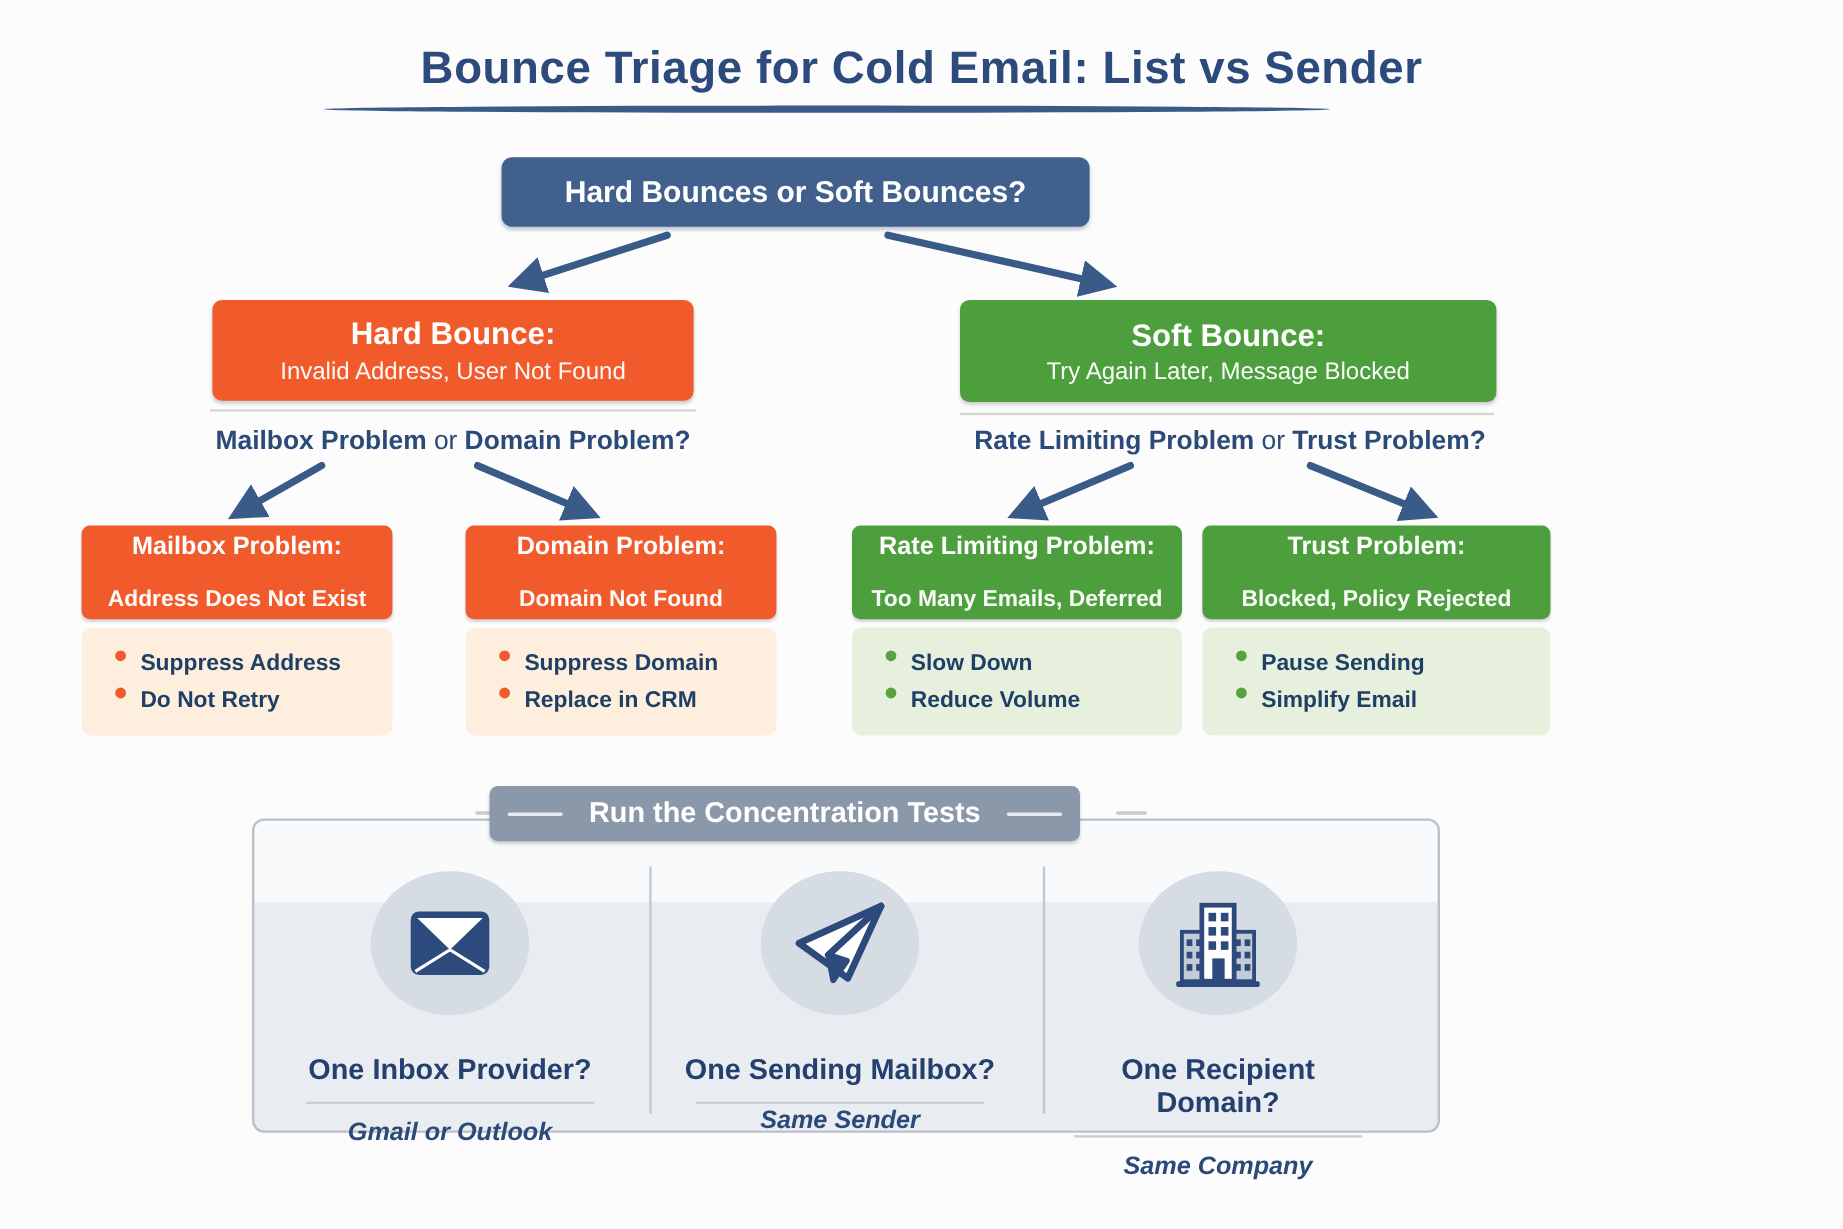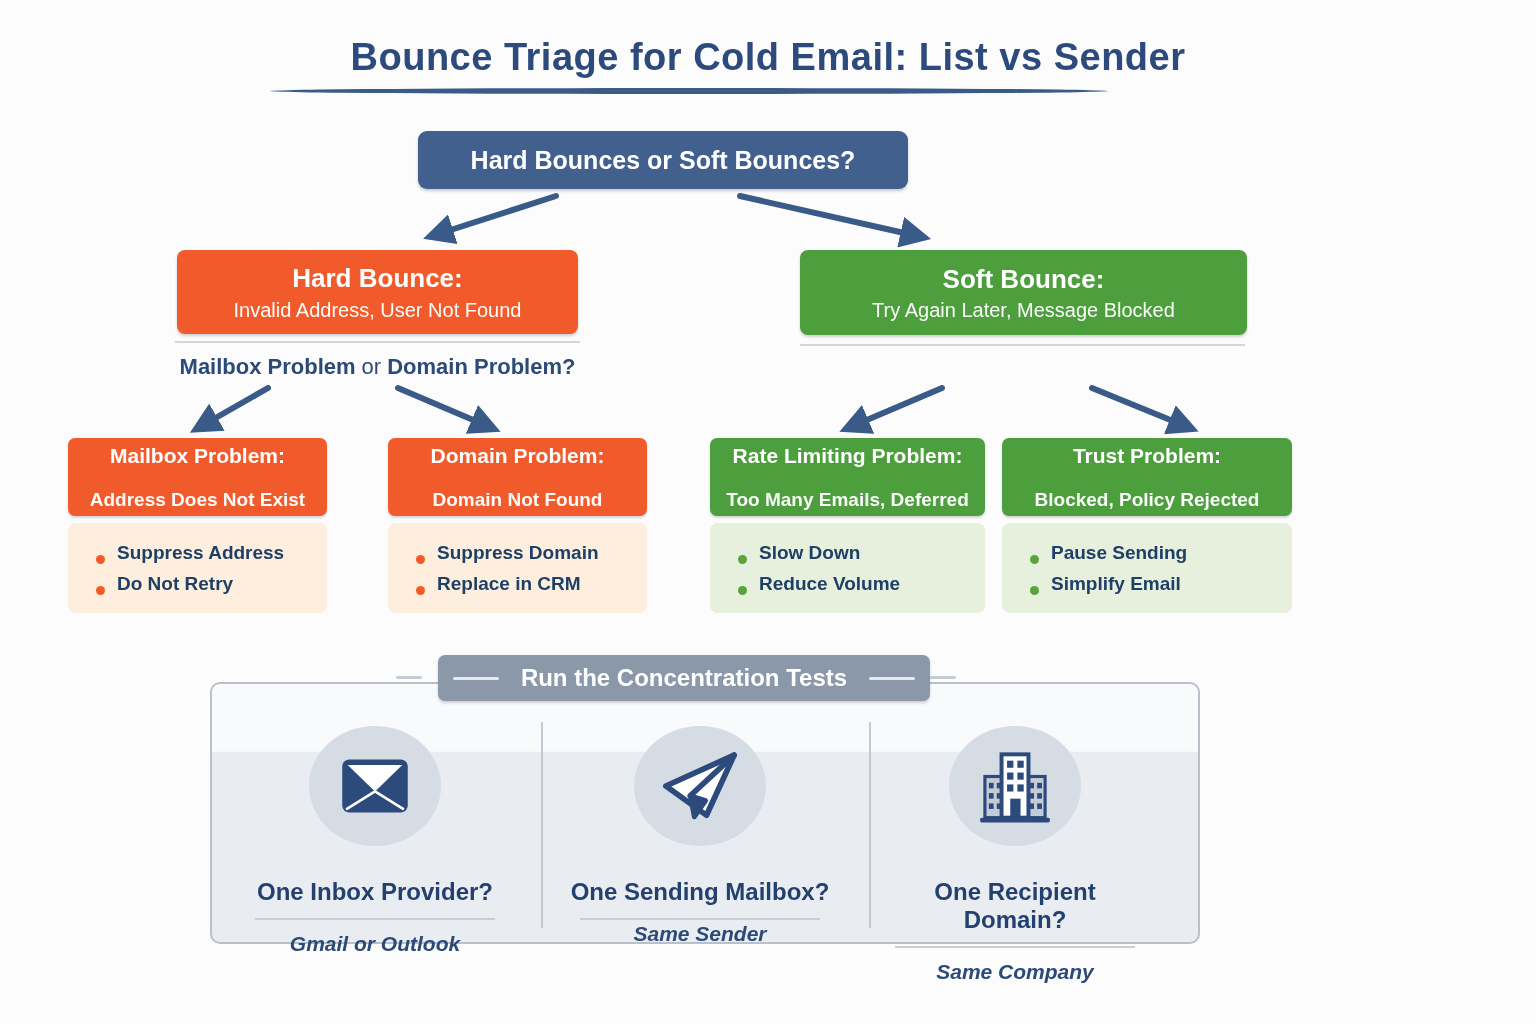--- a/index.html
+++ b/index.html
@@ -57,33 +57,33 @@
   .leaf-2{left:710px;width:275px;}
   .leaf-3{left:1002px;width:290px;}
   
   .action-box{
     top:523px;height:90px;border-radius:8px;
     display:flex;flex-direction:column;justify-content:center;gap:9px;
     padding-left:28px;box-sizing:border-box;
   }
   .cream{background:#fdeedd;}
   .ltgreen{background:#e6f0dc;}
-  .action-item{display:flex;align-items:flex-end;font-size:19px;font-weight:bold;color:#1e3f66;}
+  .action-item{display:flex;align-items:flex-start;font-size:19px;font-weight:bold;color:#1e3f66;}
   .dot{width:9px;height:9px;border-radius:50%;margin-right:12px;flex:0 0 auto;}
   .dot-hard{background:#f15b2b;}
   .dot-soft{background:#57a33d;}
   
   .panel{
     left:210px;top:682px;width:990px;height:262px;border:2px solid #b9c0c9;border-radius:10px;
     background:linear-gradient(180deg,#f9fafc 0%,#f9fafc 26%,#e9edf2 26.5%,#e9edf2 100%);
     box-sizing:border-box;
   }
   .panel-vdiv{top:722px;width:2px;height:206px;background:#c2c9d2;}
   .panel-header{
-    left:438px;top:655px;width:492px;height:46px;background:#8b98aa;border-radius:7px;
+    left:408px;top:655px;width:492px;height:46px;background:#8b98aa;border-radius:7px;
     display:flex;align-items:center;justify-content:center;gap:22px;
     color:#ffffff;font-size:24px;font-weight:bold;box-shadow:0 2px 3px rgba(0,0,0,.18);
   }
   .hdash{width:46px;height:3px;background:#e6eaef;border-radius:2px;}
   .outer-dash{top:676px;height:3px;background:#c6ccd4;border-radius:2px;}
   .circle{
     width:132px;height:120px;border-radius:50%;background:#d6dce4;
     display:flex;align-items:center;justify-content:center;
   }
   .test-question{font-size:24px;font-weight:bold;color:#23406e;text-align:center;}
@@ -126,20 +126,23 @@
   <div class="abs thin-rule" style="left:175px;top:341px;width:405px;"></div>
 
   <div class="abs branch-box soft-bg branch-soft">
     <div class="b-title">Soft Bounce:</div>
     <div class="b-sub">Try Again Later, Message Blocked</div>
   </div>
   <div class="abs thin-rule" style="left:800px;top:344px;width:445px;"></div>
 
   <div class="abs question q-left">
     <b>Mailbox Problem</b><span class="or">or</span><b>Domain Problem?</b>
+  </div>
+  <div class="abs question q-right">
+    <b>Rate Limiting Problem</b><span class="or">or</span><b>Trust Problem?</b>
   </div>
 
   <div class="abs leaf-box hard-bg leaf-0">
     <div class="l-title">Mailbox Problem:</div>
     <div class="l-sub">Address Does Not Exist</div>
   </div>
   <div class="abs leaf-box hard-bg leaf-1">
     <div class="l-title">Domain Problem:</div>
     <div class="l-sub">Domain Not Found</div>
   </div>

